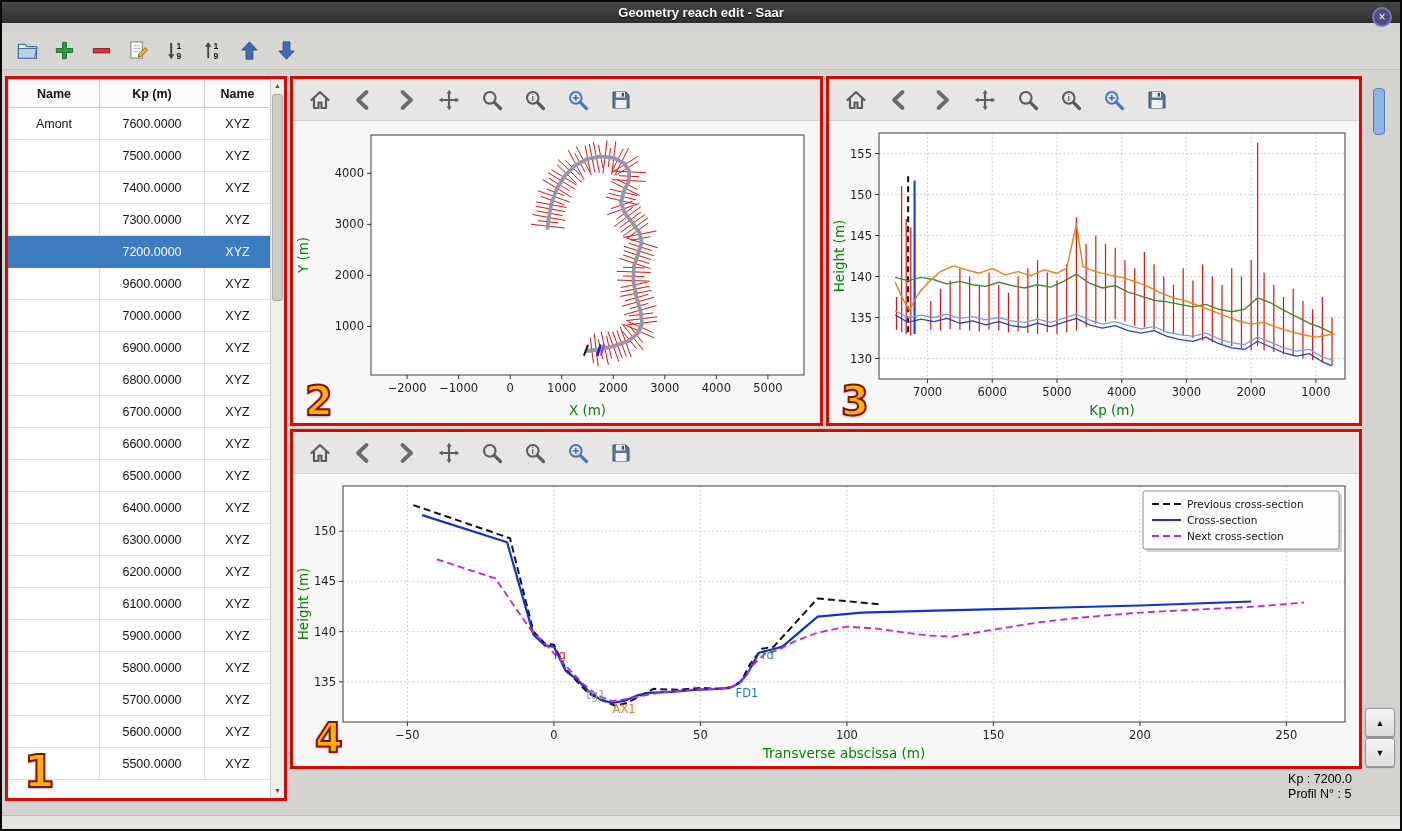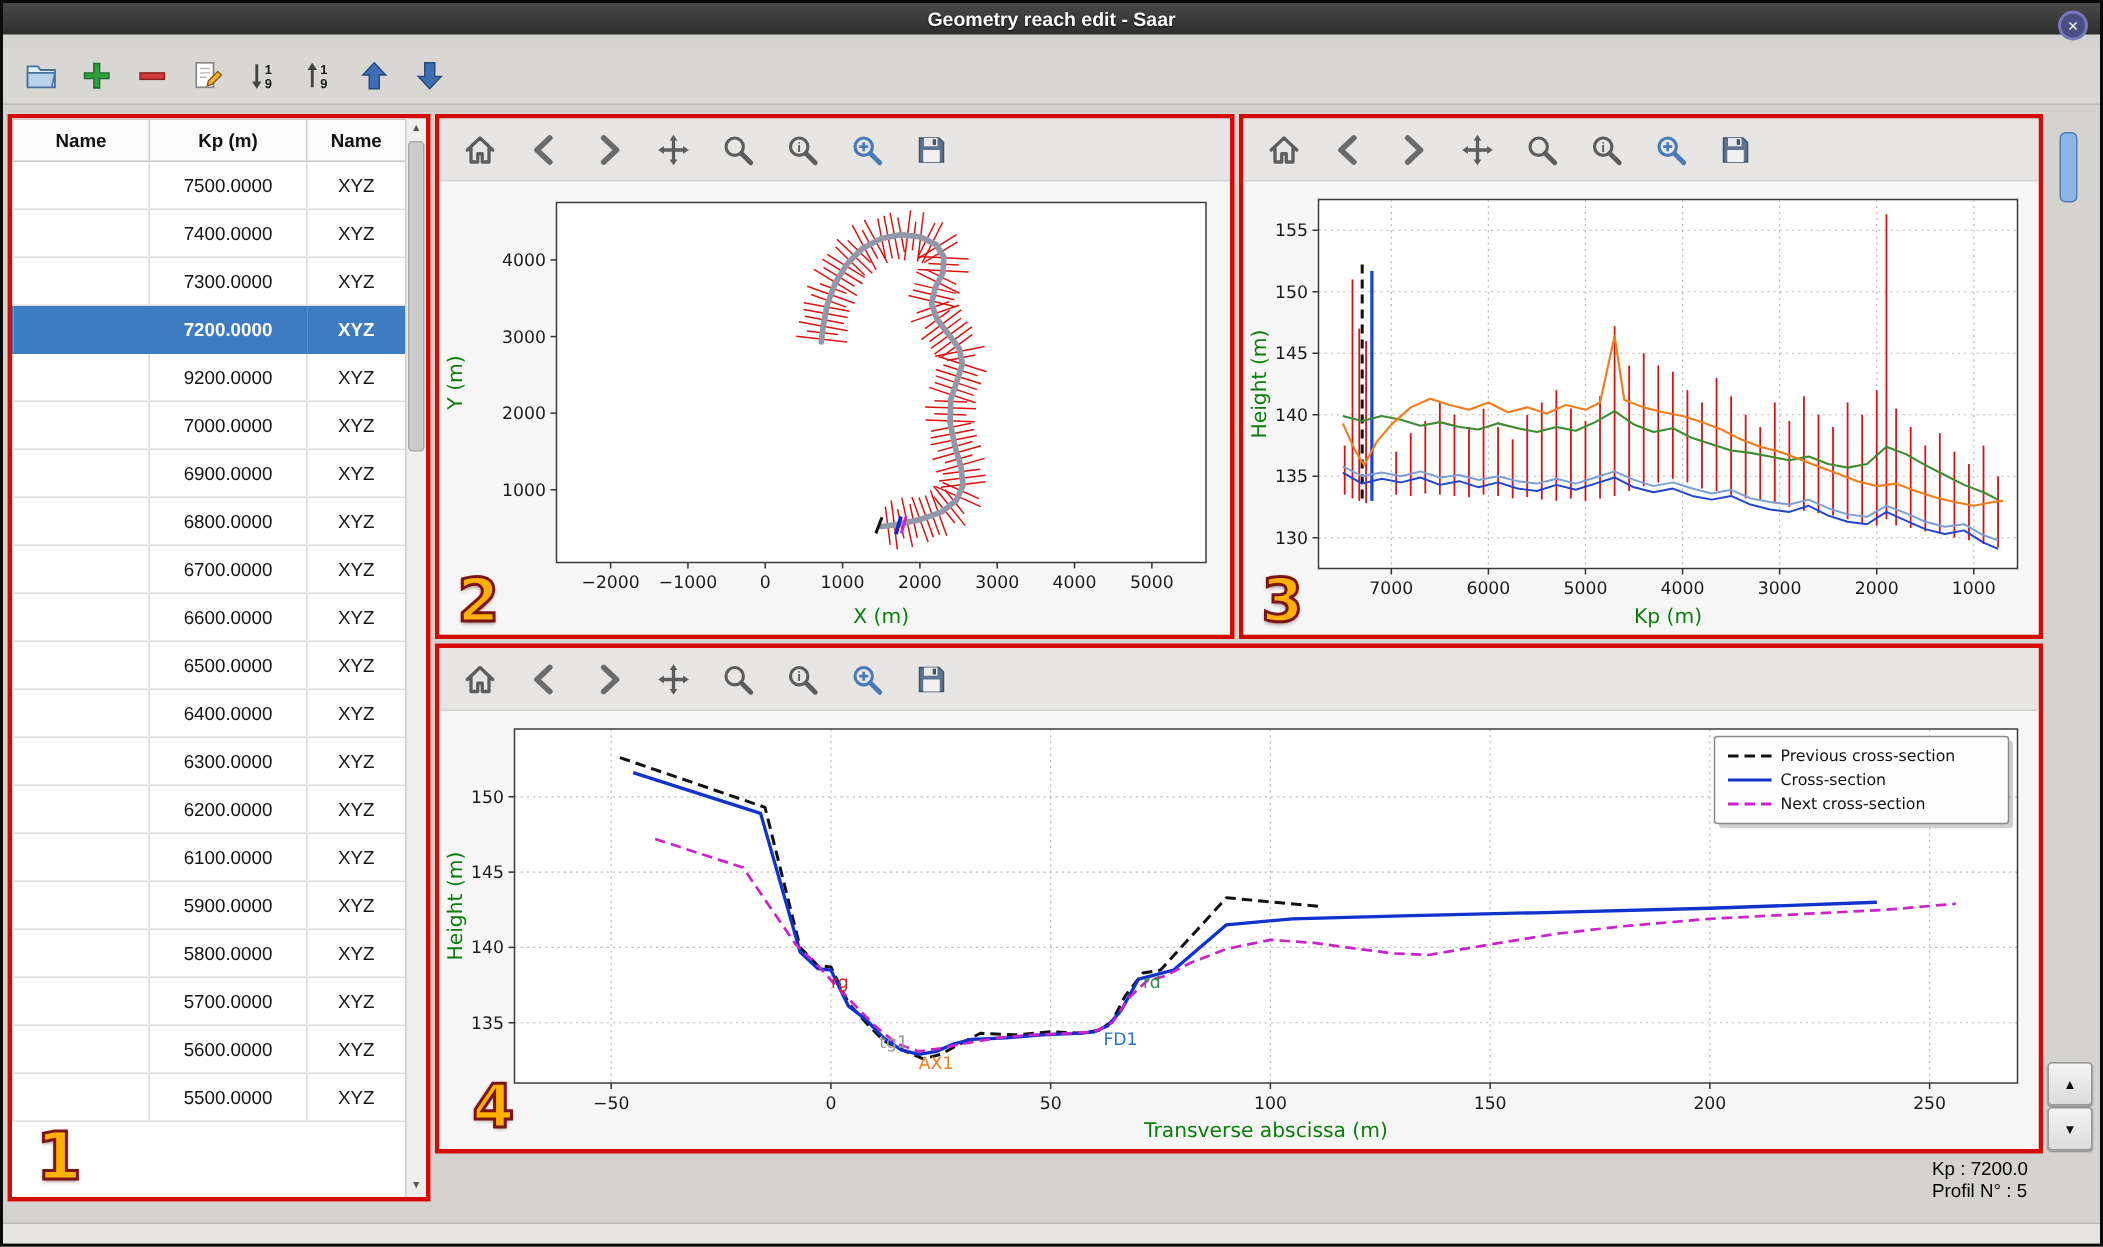--- a/index.html
+++ b/index.html
@@ -19,21 +19,21 @@
   #panel3{left:824px;top:74px;width:536px;height:350px;}
   #panel4{left:288px;top:427px;width:1072px;height:340px;}
   .plot-toolbar{position:absolute;left:0;right:0;top:0;height:42px;background:#e7e6e4;border-bottom:1px solid #d2d1cf;display:flex;align-items:center;gap:17px;padding-left:14px;box-sizing:border-box;}
   .chart-area{position:absolute;left:0;right:0;top:42px;bottom:0;background:#f7f7f7;}
   
   .table-wrap{position:absolute;left:0;top:0;right:13px;bottom:0;overflow:hidden;background:#fff;}
   table{width:100%;border-collapse:collapse;font-size:12.5px;table-layout:fixed;}
   th{height:25px;font-weight:bold;border:1px solid #c9c9c9;background:#fbfbfb;color:#111;}
   th:nth-child(1){width:88px}th:nth-child(2){width:102px}
   td{height:29px;border:1px solid #dedede;text-align:center;color:#131313;background:#fff;}
-  tr.selected td{background:#3d7cc0;color:#fff;border-color:#3d7cc0;font-weight:bold;}
+  tr.selected td{background:#3d7cc0;color:#fff;border-color:#3d7cc0;}
   .vscroll{position:absolute;right:0;top:0;bottom:0;width:13px;background:#efefef;border-left:1px solid #cfcfcf;}
   .vthumb{position:absolute;left:1px;right:1px;top:15px;height:205px;background:#cdcdcd;border:1px solid #a8a8a8;border-radius:3px;}
   .sarrow{position:absolute;left:0;right:0;font-size:7px;color:#555;text-align:center;height:12px;line-height:12px;}
   .sarrow.up{top:1px}.sarrow.down{bottom:1px}
   
   .region-num{position:absolute;left:12px;bottom:2px;font-size:40px;font-weight:800;font-family:"DejaVu Sans",sans-serif;color:#ffb000;-webkit-text-stroke:2px #7a1515;text-shadow:0 1px 3px rgba(60,0,0,.6);z-index:6;line-height:1;}
   #panel1 .region-num{font-size:44px;left:16px;bottom:4px;}
   #panel4 .region-num{left:22px;bottom:8px;}
   
   .right-rail{position:absolute;right:0;top:68px;width:42px;bottom:14px;}
@@ -113,20 +113,25 @@
       <table>
           <thead>
             <tr>
               <th>Name</th>
               <th>Kp (m)</th>
               <th>Name</th>
             </tr>
           </thead>
           <tbody>
             <tr>
+              <td>Amont</td>
+              <td>7600.0000</td>
+              <td>XYZ</td>
+            </tr>
+            <tr>
               <td></td>
               <td>7500.0000</td>
               <td>XYZ</td>
             </tr>
             <tr>
               <td></td>
               <td>7400.0000</td>
               <td>XYZ</td>
             </tr>
             <tr>
@@ -134,21 +139,21 @@
               <td>7300.0000</td>
               <td>XYZ</td>
             </tr>
             <tr class="selected">
               <td></td>
               <td>7200.0000</td>
               <td>XYZ</td>
             </tr>
             <tr>
               <td></td>
-              <td>9200.0000</td>
+              <td>9600.0000</td>
               <td>XYZ</td>
             </tr>
             <tr>
               <td></td>
               <td>7000.0000</td>
               <td>XYZ</td>
             </tr>
             <tr>
               <td></td>
               <td>6900.0000</td>

